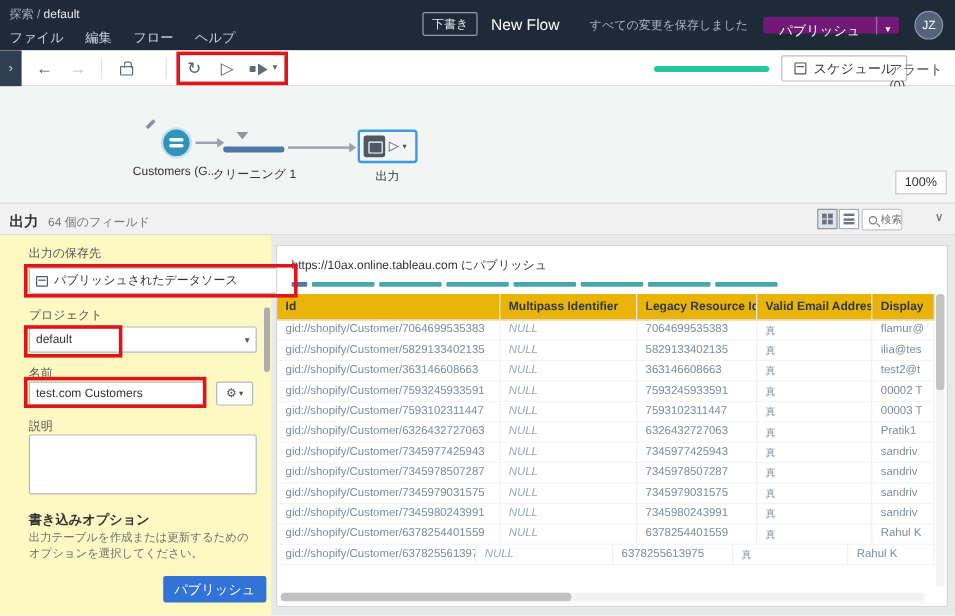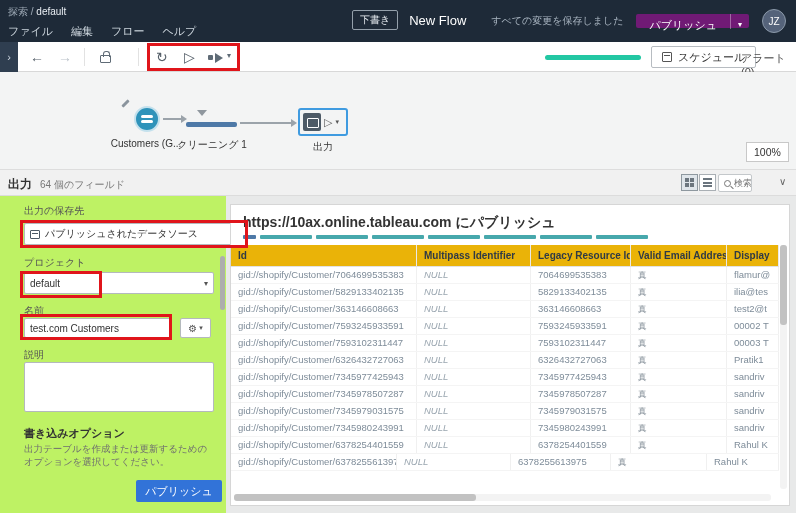--- a/index.html
+++ b/index.html
@@ -70,39 +70,39 @@
   .view-toggle.active{background:#dfe5ea;border-color:#8e989f}
   .grid-glyph{width:9px;height:9px;background:linear-gradient(#6b757e,#6b757e) 0 0/4px 4px no-repeat,linear-gradient(#6b757e,#6b757e) 5px 0/4px 4px no-repeat,linear-gradient(#6b757e,#6b757e) 0 5px/4px 4px no-repeat,linear-gradient(#6b757e,#6b757e) 5px 5px/4px 4px no-repeat}
   .list-glyph{width:9px;height:9px;background:linear-gradient(#6b757e,#6b757e) 0 0/9px 2px no-repeat,linear-gradient(#6b757e,#6b757e) 0 3.5px/9px 2px no-repeat,linear-gradient(#6b757e,#6b757e) 0 7px/9px 2px no-repeat}
   .search-box{position:absolute;left:718px;top:4px;width:34px;height:18px;background:#fff;border:1px solid #c4c8cb;border-radius:2px;display:flex;align-items:center}
   .search-icon{width:7px;height:7px;border:1px solid #777;border-radius:50%;position:relative;margin:0 3px 0 5px;flex:none}
   .search-icon:after{content:"";position:absolute;left:5px;top:6px;width:4px;height:1px;background:#777;transform:rotate(45deg)}
   .search-box input{border:none;outline:none;width:100%;font-size:9px;color:#333;background:transparent;font-family:inherit}
   .collapse-chevron{position:absolute;left:779px;top:6px;font-size:10px;color:#666;cursor:pointer}
 
   
-  .config{position:absolute;left:0;top:26px;width:226px;height:317px;background:#bef264}
+  .config{position:absolute;left:0;top:26px;width:226px;height:317px;background:#fef9c3}
   .cfg-label{position:absolute;left:24px;font-size:10px;color:#555}
   .select{position:absolute;left:24px;height:22px;border:1px solid #b4b9bd;border-radius:2px;background:#fff;display:flex;align-items:center;padding:0 5px;gap:5px;cursor:pointer}
   .select .txt{flex:1;font-size:10px;color:#333;white-space:nowrap;overflow:hidden}
   .select .sel-caret{font-size:8px;color:#555}
   .ds-icon{width:10px;height:9px;border:1px solid #4d5a66;border-radius:1px;position:relative;flex:none}
   .ds-icon:before{content:"";position:absolute;left:1px;right:1px;top:2px;height:1px;background:#4d5a66}
   .name-input{position:absolute;left:24px;top:122px;width:148px;height:20px;border:1px solid #b4b9bd;border-radius:2px;font-size:10px;color:#333;padding:0 5px;font-family:inherit;outline:none}
   .opt-btn{position:absolute;left:180px;top:122px;width:31px;height:20px;border:1px solid #b4b9bd;border-radius:2px;background:#fff;display:flex;align-items:center;justify-content:center;gap:2px;font-size:10px;color:#555;cursor:pointer}
   .opt-btn .c{font-size:7px}
   .desc-area{position:absolute;left:24px;top:166px;width:190px;height:50px;border:1px solid #b4b9bd;border-radius:2px;resize:none;font-family:inherit;font-size:10px;padding:4px;outline:none}
   .write-title{position:absolute;left:24px;top:230px;font-size:11px;font-weight:bold;color:#333}
   .write-help{position:absolute;left:24px;top:246px;width:192px;font-size:9.5px;line-height:1.4;color:#6f6f6f}
   .run-btn{position:absolute;left:136px;top:284px;width:86px;height:22px;background:#3273d8;border:none;border-radius:2px;color:#fff;font-size:11px;font-family:inherit;cursor:pointer}
   .cfg-scroll{position:absolute;right:1px;top:60px;width:5px;height:54px;background:#adadad;border-radius:3px;cursor:pointer}
 
   
   .card{position:absolute;left:230px;top:34px;width:560px;height:302px;background:#fff;border:1px solid #d6d6d6}
-  .publish-target{position:absolute;left:12px;top:9px;font-size:14px;font-weight:bold;color:#333}
+  .publish-target{position:absolute;left:12px;top:9px;font-size:10px;font-weight:normal;color:#333}
   .type-bars{position:absolute;left:12px;top:30px;display:flex;gap:4px}
   .bar-seg{height:4px;border-radius:1px;display:inline-block}
   .thead{position:absolute;left:0;top:40px;right:10px;height:22px;display:flex;border-bottom:1px solid #e2e2e2;background:#eab308}
   .th{font-size:10px;font-weight:bold;color:#2f3a45;padding-left:7px;line-height:22px;border-right:1px solid #e9e9e9;white-space:nowrap;overflow:hidden;cursor:pointer}
   .tbody{position:absolute;left:0;top:62px;right:10px}
   .tr{display:flex;height:17px;border-bottom:1px solid #f4f4f4}
   .td{font-size:9.5px;color:#7e8c99;padding-left:7px;line-height:16px;border-right:1px solid #f0f0f0;white-space:nowrap;overflow:hidden}
   .cell-null{font-style:italic;color:#9aa6b0}
   .cell-bool{font-size:8.5px;color:#8a949d}
   .h-scroll{position:absolute;left:3px;right:18px;bottom:4px;height:7px;background:#f3f3f3;border-radius:3px}

